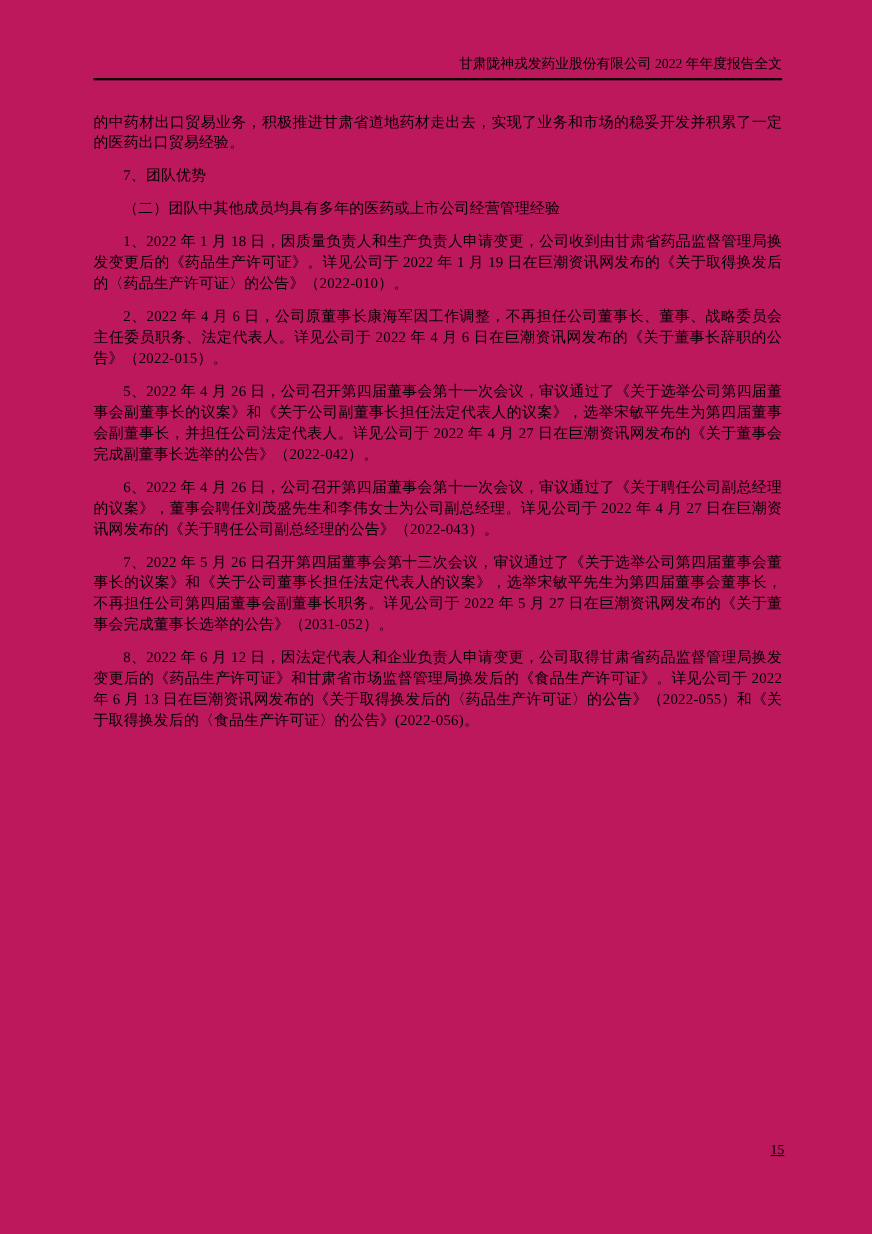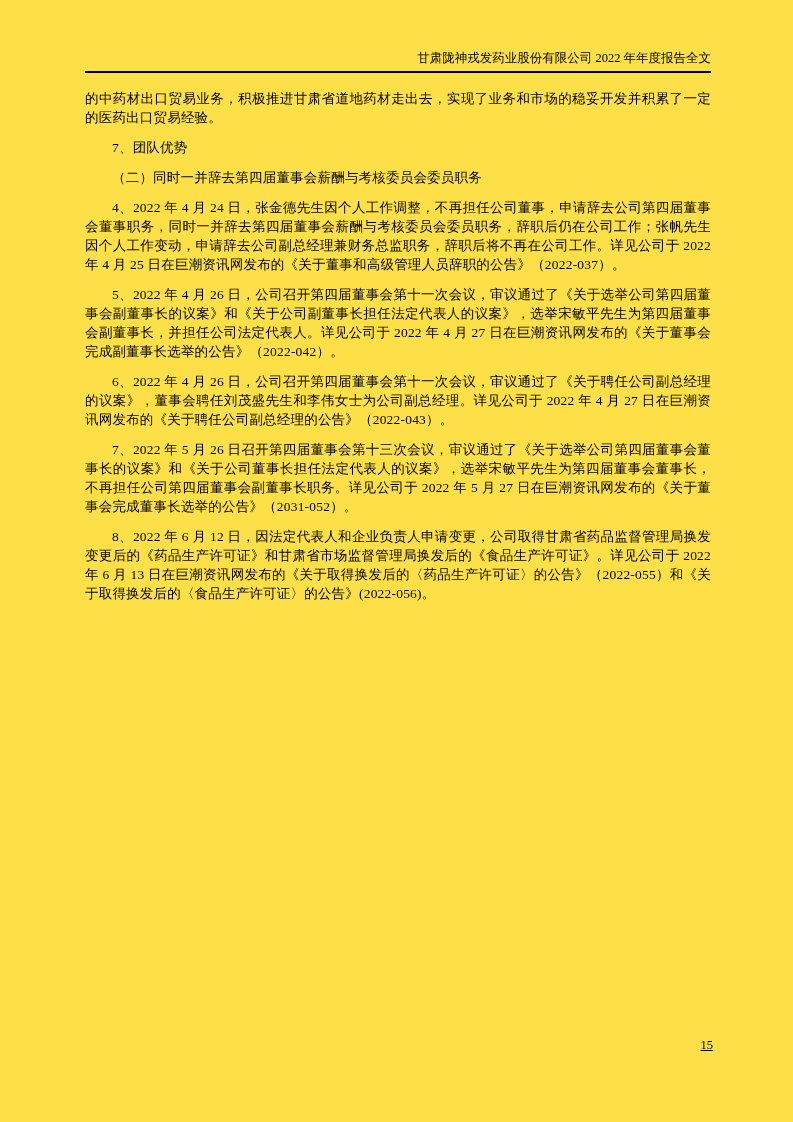--- a/index.html
+++ b/index.html
@@ -5,40 +5,40 @@
   html, body {
     margin: 0;
     padding: 0;
     background: #ffffff;
   }
   .page {
     position: relative;
     width: 793px;
     height: 1122px;
     margin: 0 auto;
-    background: #fde047;
+    background: #be185d;
     color: #000000;
     font-family: "Liberation Serif", "DejaVu Serif", serif;
     box-sizing: border-box;
     padding: 50px 82px 0 85px;
     overflow: hidden;
   }
   .report-header {
     text-align: right;
     font-size: 12.5px;
     line-height: 16px;
     padding-bottom: 5px;
   }
   .header-rule {
     height: 2px;
     background: #000000;
     margin: 0;
   }
   .doc-body {
-    margin-top: 16px;
+    margin-top: 28px;
     font-size: 13.5px;
     line-height: 19px;
     text-align: justify;
     letter-spacing: 0.2px;
   }
   .doc-body p {
     margin: 0 0 11px 0;
   }
   .doc-body p.indent {
     text-indent: 2em;
@@ -56,22 +56,23 @@
 
 <div class="page">
 
   <div class="report-header">甘肃陇神戎发药业股份有限公司 2022 年年度报告全文</div>
 
   <div class="header-rule"></div>
 
   <div class="doc-body">
     <p>的中药材出口贸易业务，积极推进甘肃省道地药材走出去，实现了业务和市场的稳妥开发并积累了一定的医药出口贸易经验。</p>
     <p class="indent">7、团队优势</p>
-    <p class="indent">（二）同时一并辞去第四届董事会薪酬与考核委员会委员职务</p>
-    <p class="indent">4、2022 年 4 月 24 日，张金德先生因个人工作调整，不再担任公司董事，申请辞去公司第四届董事会董事职务，同时一并辞去第四届董事会薪酬与考核委员会委员职务，辞职后仍在公司工作；张帆先生因个人工作变动，申请辞去公司副总经理兼财务总监职务，辞职后将不再在公司工作。详见公司于 2022 年 4 月 25 日在巨潮资讯网发布的《关于董事和高级管理人员辞职的公告》（2022-037）。</p>
+    <p class="indent">（二）团队中其他成员均具有多年的医药或上市公司经营管理经验</p>
+    <p class="indent">1、2022 年 1 月 18 日，因质量负责人和生产负责人申请变更，公司收到由甘肃省药品监督管理局换发变更后的《药品生产许可证》。详见公司于 2022 年 1 月 19 日在巨潮资讯网发布的《关于取得换发后的〈药品生产许可证〉的公告》（2022-010）。</p>
+    <p class="indent">2、2022 年 4 月 6 日，公司原董事长康海军因工作调整，不再担任公司董事长、董事、战略委员会主任委员职务、法定代表人。详见公司于 2022 年 4 月 6 日在巨潮资讯网发布的《关于董事长辞职的公告》（2022-015）。</p>
     <p class="indent">5、2022 年 4 月 26 日，公司召开第四届董事会第十一次会议，审议通过了《关于选举公司第四届董事会副董事长的议案》和《关于公司副董事长担任法定代表人的议案》，选举宋敏平先生为第四届董事会副董事长，并担任公司法定代表人。详见公司于 2022 年 4 月 27 日在巨潮资讯网发布的《关于董事会完成副董事长选举的公告》（2022-042）。</p>
     <p class="indent">6、2022 年 4 月 26 日，公司召开第四届董事会第十一次会议，审议通过了《关于聘任公司副总经理的议案》，董事会聘任刘茂盛先生和李伟女士为公司副总经理。详见公司于 2022 年 4 月 27 日在巨潮资讯网发布的《关于聘任公司副总经理的公告》（2022-043）。</p>
     <p class="indent">7、2022 年 5 月 26 日召开第四届董事会第十三次会议，审议通过了《关于选举公司第四届董事会董事长的议案》和《关于公司董事长担任法定代表人的议案》，选举宋敏平先生为第四届董事会董事长，不再担任公司第四届董事会副董事长职务。详见公司于 2022 年 5 月 27 日在巨潮资讯网发布的《关于董事会完成董事长选举的公告》（2031-052）。</p>
     <p class="indent">8、2022 年 6 月 12 日，因法定代表人和企业负责人申请变更，公司取得甘肃省药品监督管理局换发变更后的《药品生产许可证》和甘肃省市场监督管理局换发后的《食品生产许可证》。详见公司于 2022 年 6 月 13 日在巨潮资讯网发布的《关于取得换发后的〈药品生产许可证〉的公告》（2022-055）和《关于取得换发后的〈食品生产许可证〉的公告》(2022-056)。</p>
   </div>
 
   <div class="page-number">15</div>
 
 </div>
 

